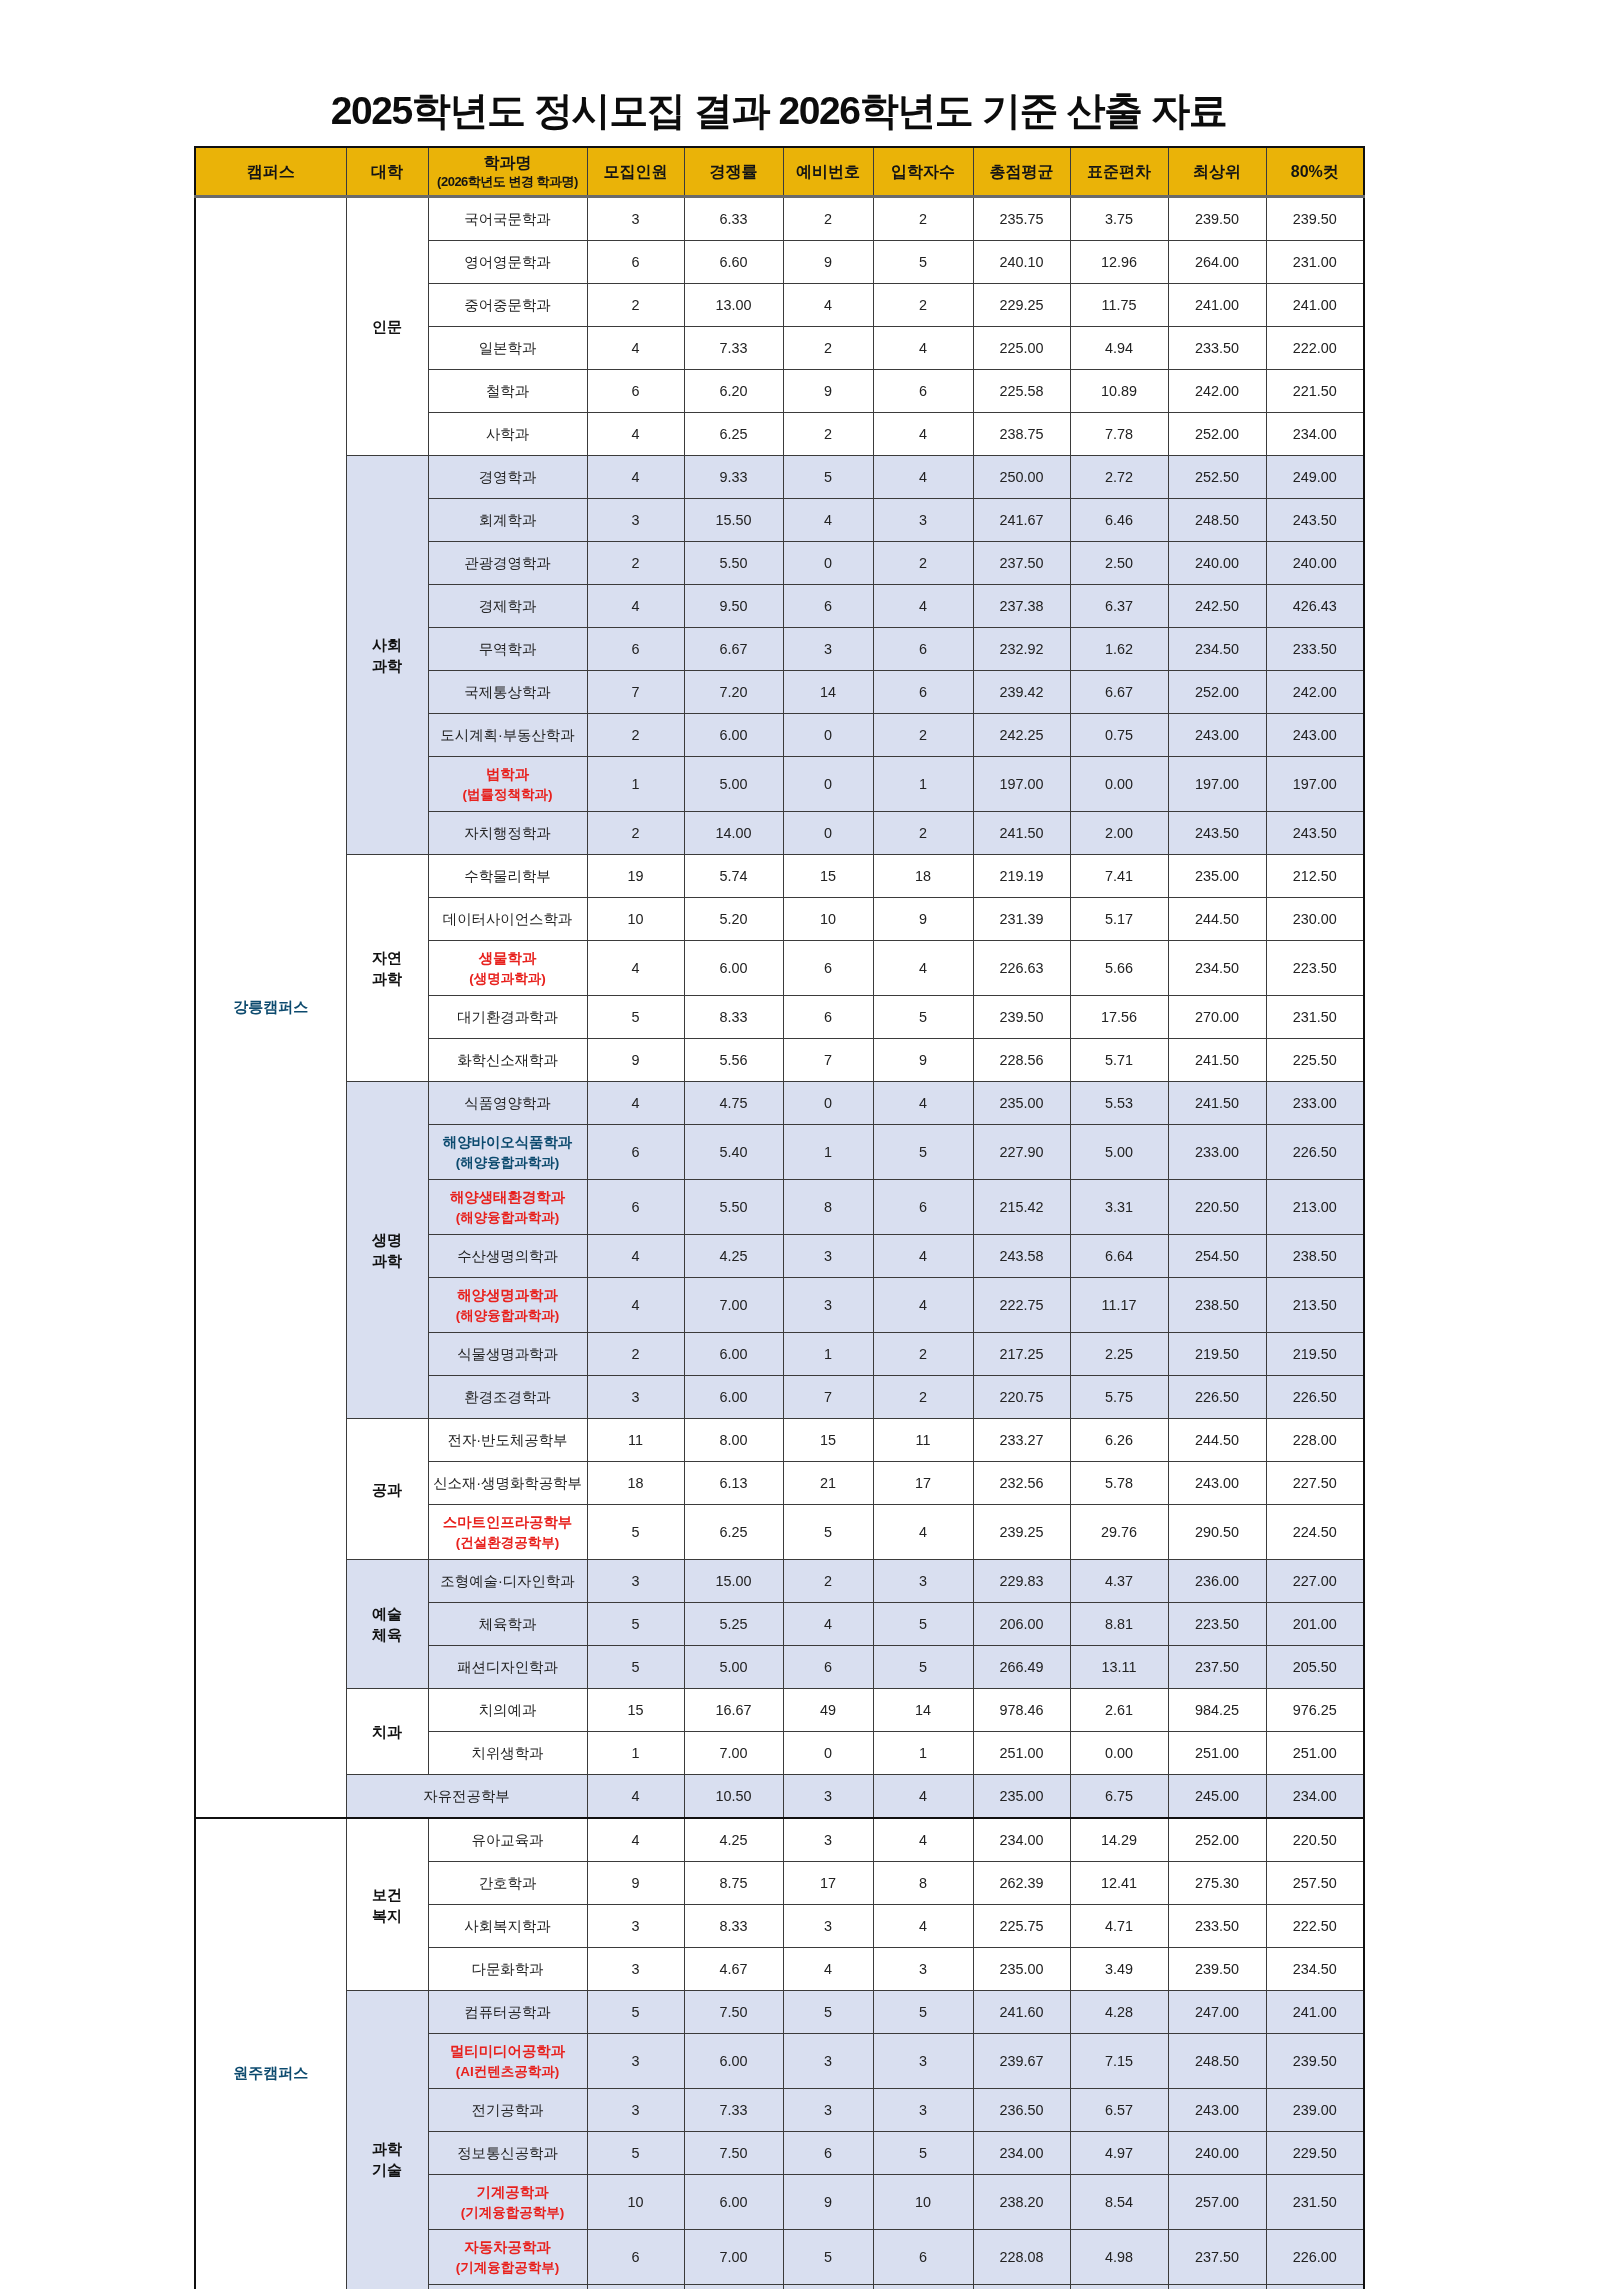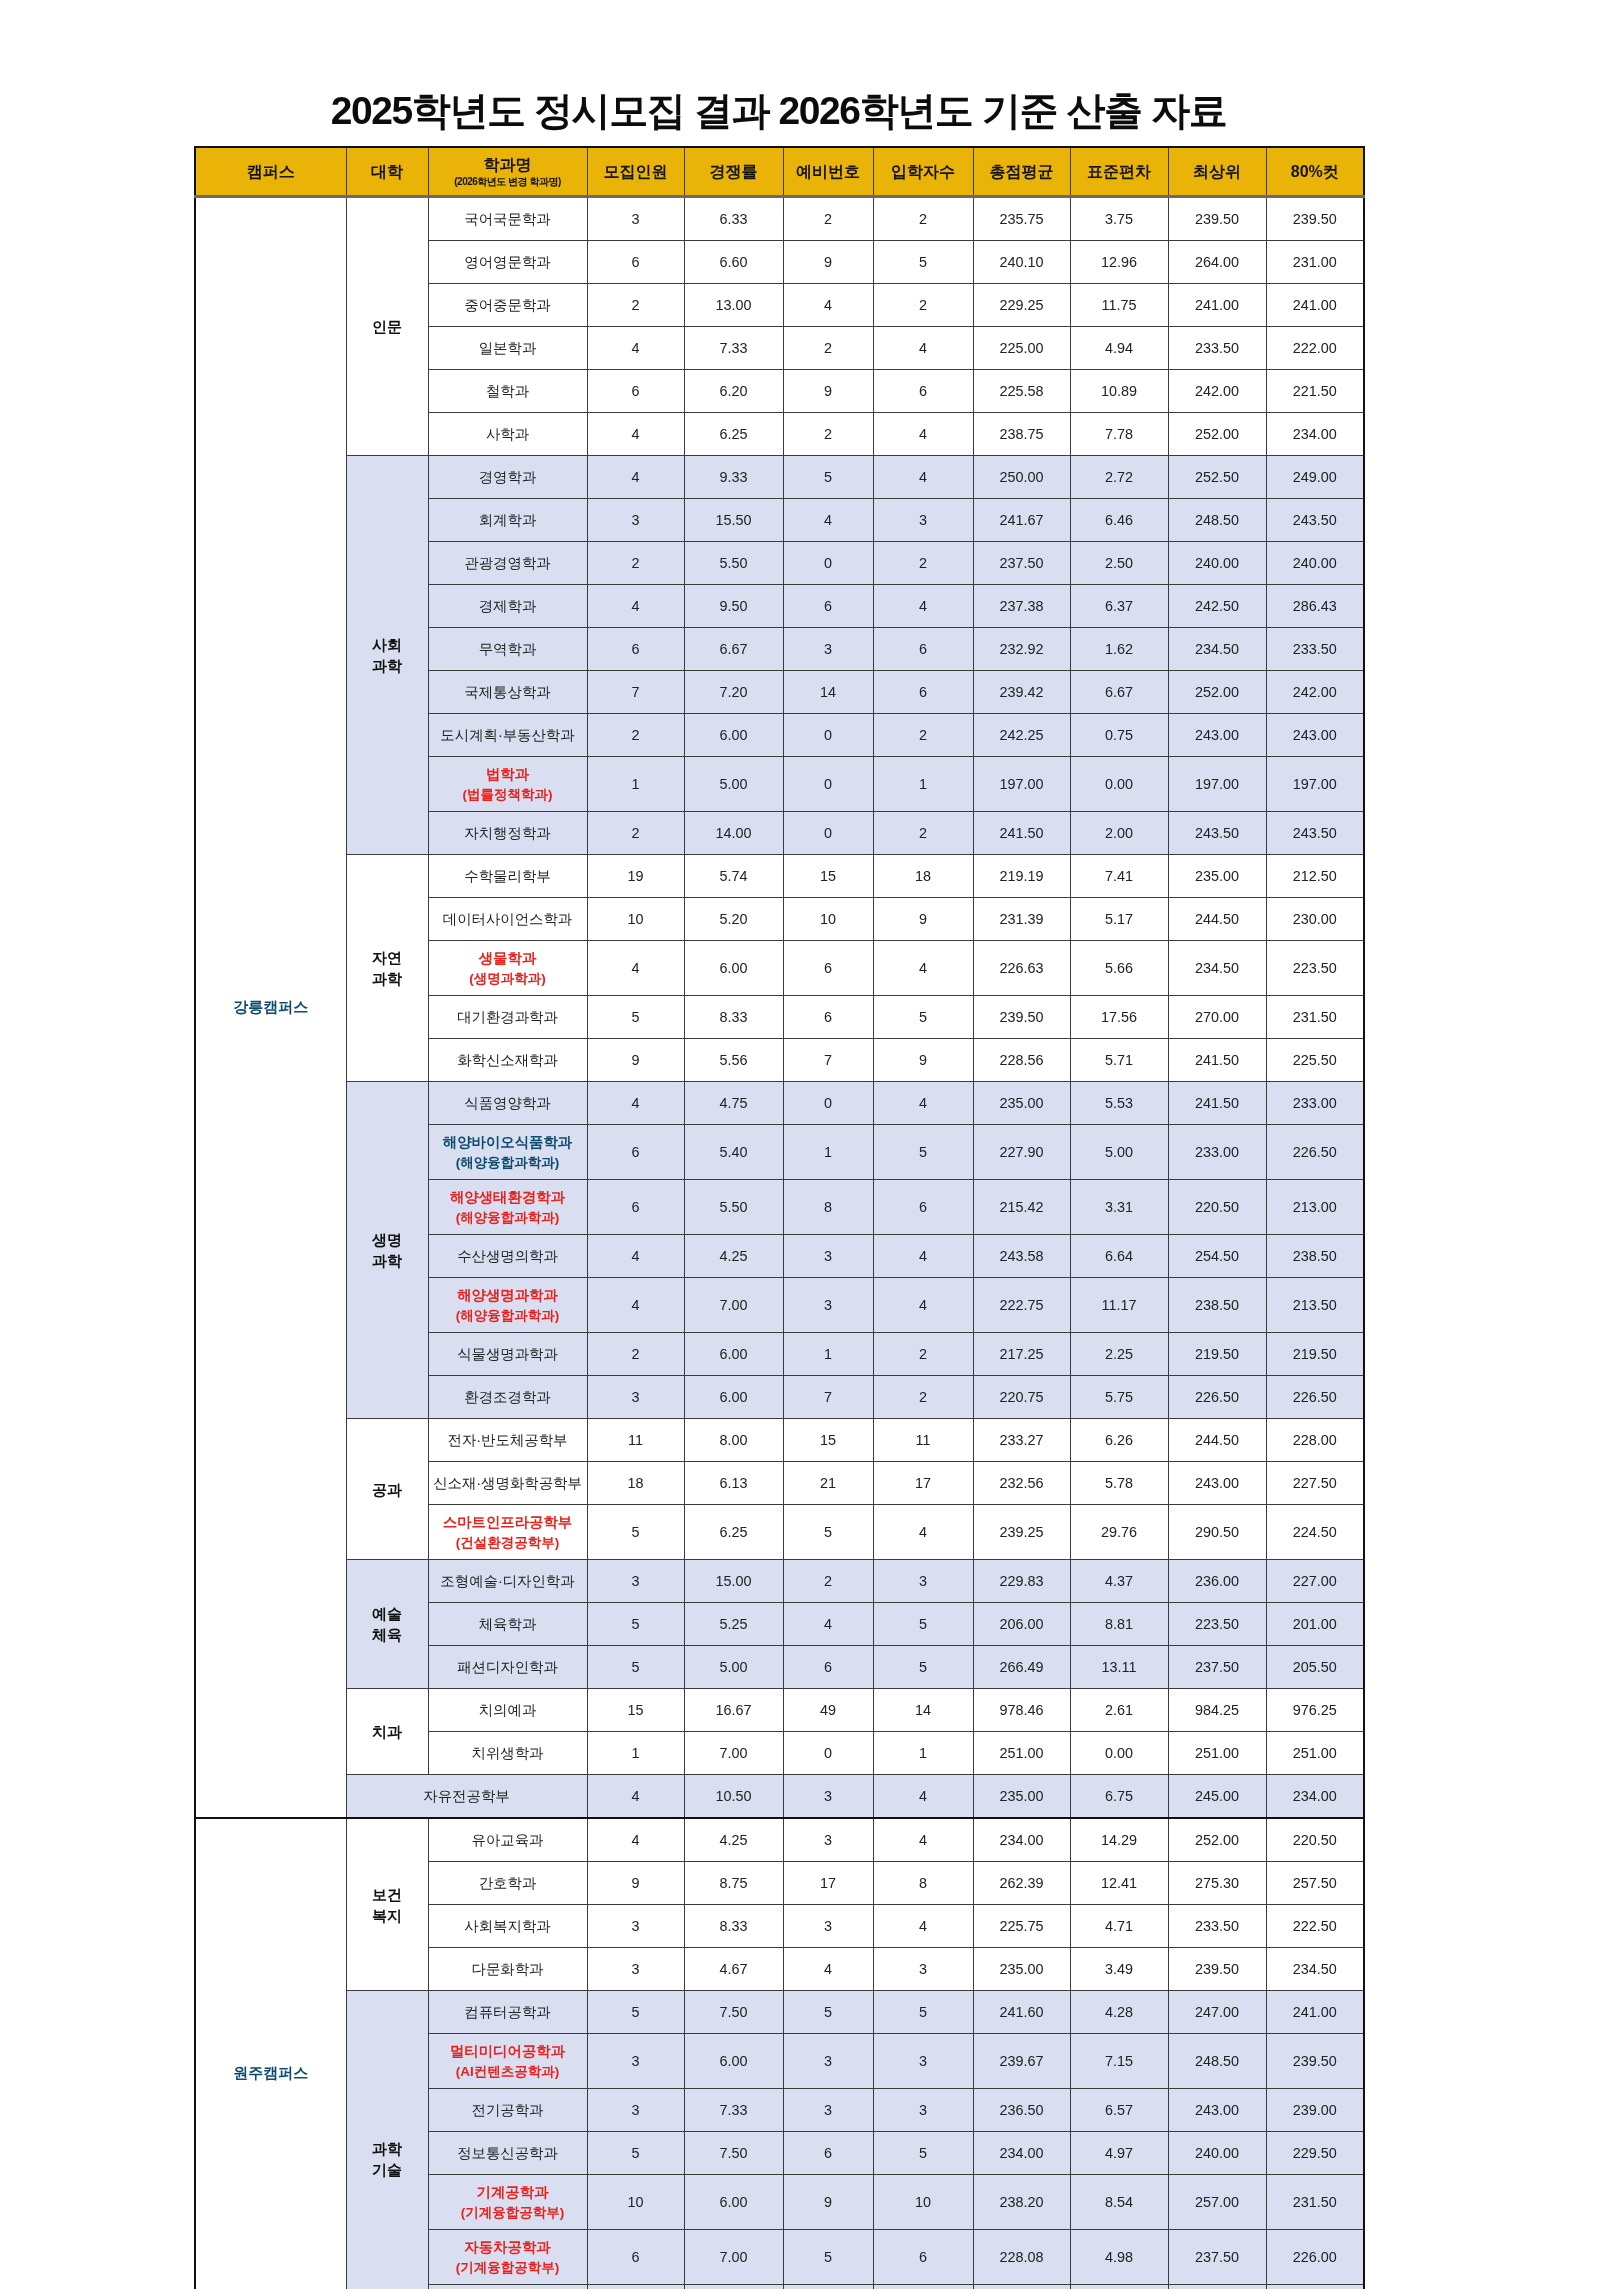--- a/index.html
+++ b/index.html
@@ -19,21 +19,21 @@
     border:2.8px solid #101010;
   }
   th,td{
     border:0.9px solid #3b3b3b;text-align:center;vertical-align:middle;
     padding:0 1.9px;overflow:hidden;
   }
   thead th{
     background:#eab308;height:47px;font-size:16px;font-weight:bold;color:#141414;
     border-bottom:3.7px solid #6a6a6a;line-height:1.15;
   }
-  thead th .sub{display:block;font-size:10px;font-weight:bold;margin-top:1.9px;letter-spacing:-0.5px;}
+  thead th .sub{display:block;font-size:13px;font-weight:bold;margin-top:1.9px;letter-spacing:-0.5px;}
   tbody td{height:42px;font-size:14.4px;color:#222;}
   tr.tall td{height:54px;}
   tr.shaded td{background:#d9dff0;}
   tr.sec-start td{border-top:1.9px solid #3b3b3b;}
   tr.campus-start td{border-top:2.8px solid #101010;}
   td.campus{background:#ffffff;font-weight:bold;font-size:15px;color:#0c4a6e;}
   td.college{font-weight:bold;font-size:15px;color:#111;white-space:pre-line;line-height:1.4;}
   td.dept{font-size:14.4px;}
   td.dept .l2{font-size:13.5px;}
   td.dept.changed{font-weight:bold;line-height:1.45;margin-left:44px;}
@@ -204,21 +204,21 @@
           <td class="dept">
             <div>경제학과</div>
           </td>
           <td class="num">4</td>
           <td class="num">9.50</td>
           <td class="num">6</td>
           <td class="num">4</td>
           <td class="num">237.38</td>
           <td class="num">6.37</td>
           <td class="num">242.50</td>
-          <td class="num">286.43</td>
+          <td class="num">426.43</td>
         </tr>
         <tr class="shaded">
           <td class="dept">
             <div>무역학과</div>
           </td>
           <td class="num">6</td>
           <td class="num">6.67</td>
           <td class="num">3</td>
           <td class="num">6</td>
           <td class="num">232.92</td>

